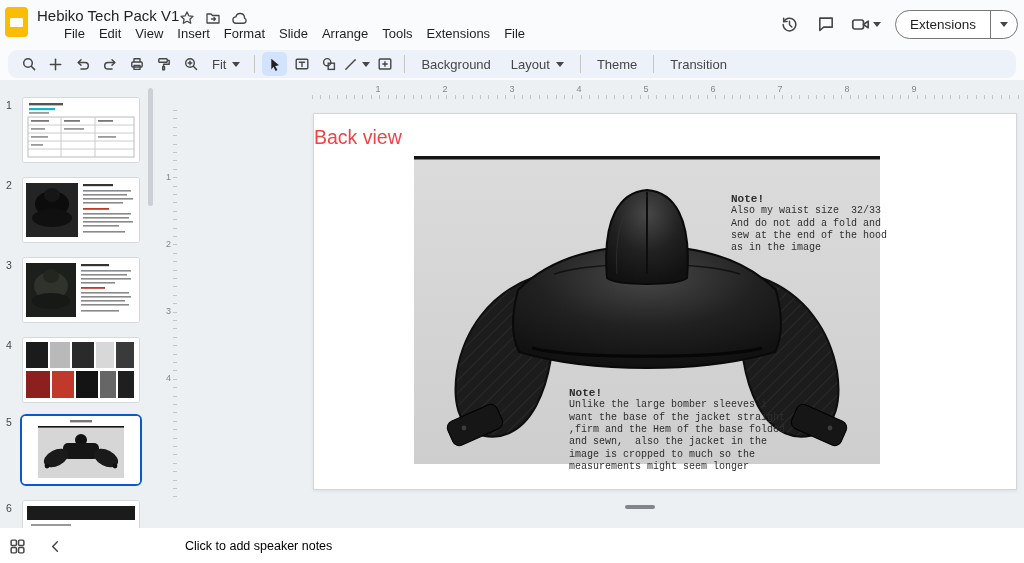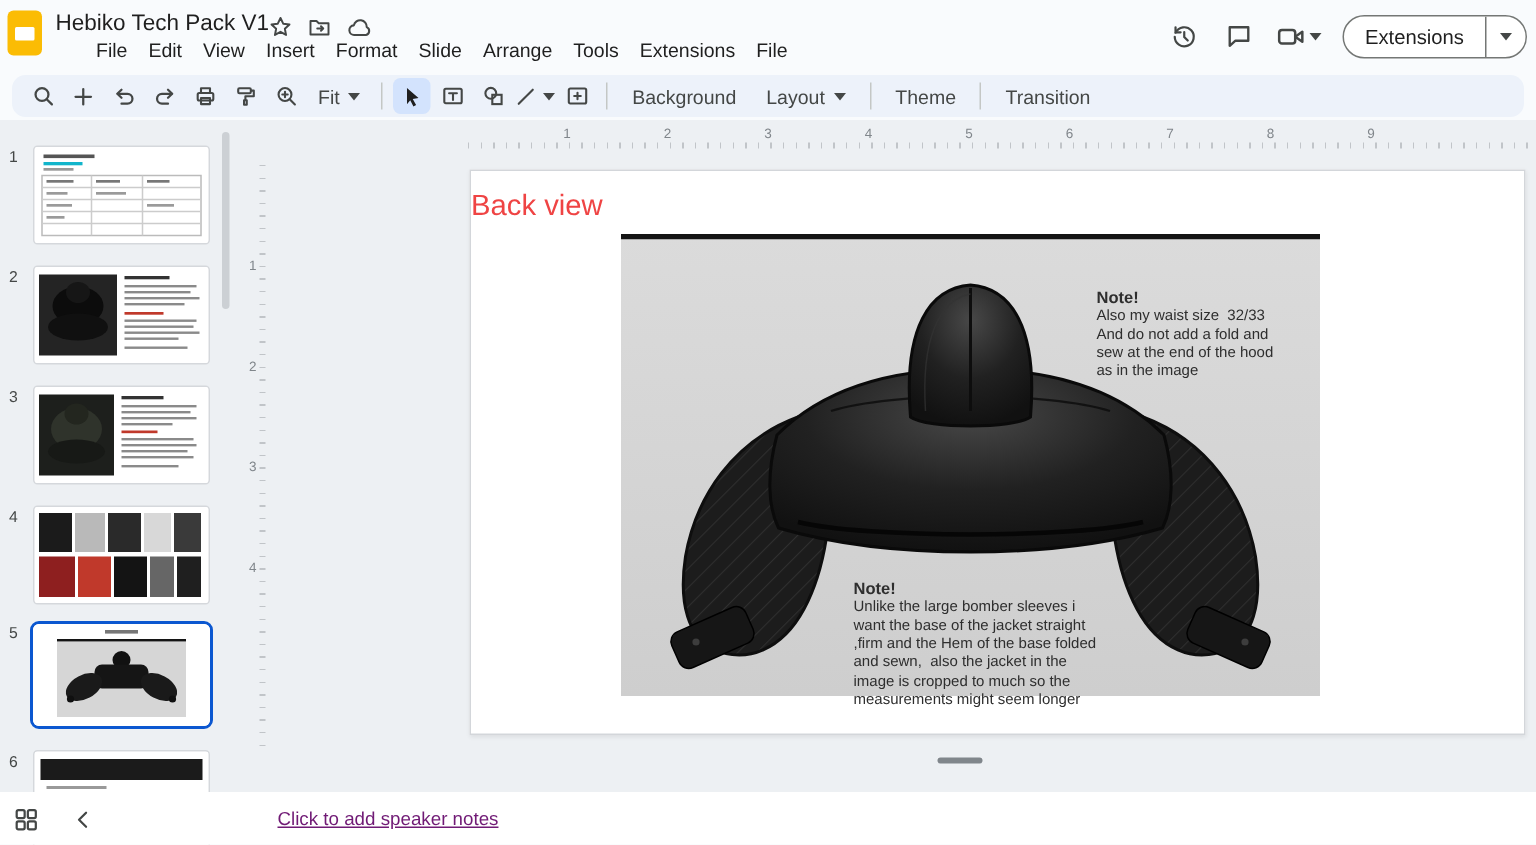--- a/index.html
+++ b/index.html
@@ -47,33 +47,33 @@
   .h-ruler .ticks { position:absolute; left:150px; right:4px; bottom:0; height:4px;
       background:repeating-linear-gradient(90deg,#b9bdc1 0 1px,transparent 1px 8.4px); opacity:.85; }
   .v-ruler { position:absolute; left:162px; top:100px; width:15px; height:405px; }
   .v-ruler span { position:absolute; left:4px; font-size:9px; color:#80868b; }
   .v-ruler .ticks { position:absolute; top:10px; bottom:4px; right:0; width:4px;
       background:repeating-linear-gradient(180deg,#b9bdc1 0 1px,transparent 1px 8.4px); opacity:.85; }
 
   
   .slide { position:absolute; left:313px; top:113px; width:704px; height:377px; background:#fff; border:1px solid #d3d6da; box-shadow:0 1px 3px rgba(0,0,0,.08); }
   .slide-title { position:absolute; left:0; right:11px; top:12px; text-align:left; font-size:19.5px; color:#ef4444; }
-  .photo { position:absolute; left:100px; top:42px; width:466px; height:308px; cursor:pointer; }
+  .photo { position:absolute; left:100px; top:42px; width:466px; height:308px; cursor:pointer;font-family:Liberation Mono, monospace; }
   .photo svg { position:absolute; left:0; top:0; }
   .note { position:absolute; color:#2e2e2e; font-size:10px; line-height:12.4px; white-space:pre; cursor:text; }
   .note b { display:block; font-size:11px; }
   .note-top { left:317px; top:12px; }
   .note-bottom { left:155px; top:206px; }
 
   .drag-pill { position:absolute; left:625px; top:505px; width:30px; height:4px; border-radius:2px; background:#80868b; cursor:grab; }
 
   
   .notesbar { position:absolute; left:0; bottom:0; width:1024px; height:35px; background:#fff; z-index:5; }
   .nb-icon { position:absolute; top:9px; width:18px; height:18px; color:#444746; display:flex; align-items:center; justify-content:center; cursor:pointer; }
-  .notes-input { position:absolute; left:185px; top:0; right:10px; height:35px; display:flex; align-items:center; font-size:12.5px; color:#701a75; cursor:text;text-decoration:underline; }
+  .notes-input { position:absolute; left:185px; top:0; right:10px; height:35px; display:flex; align-items:center; font-size:12.5px; color:#000000; cursor:text; }
 
   svg.ic { display:block; }
 </style>
 </head>
 <body>
 
 <div class="app">
 
   <div class="logo">
       <div class="logo-inner"></div>

